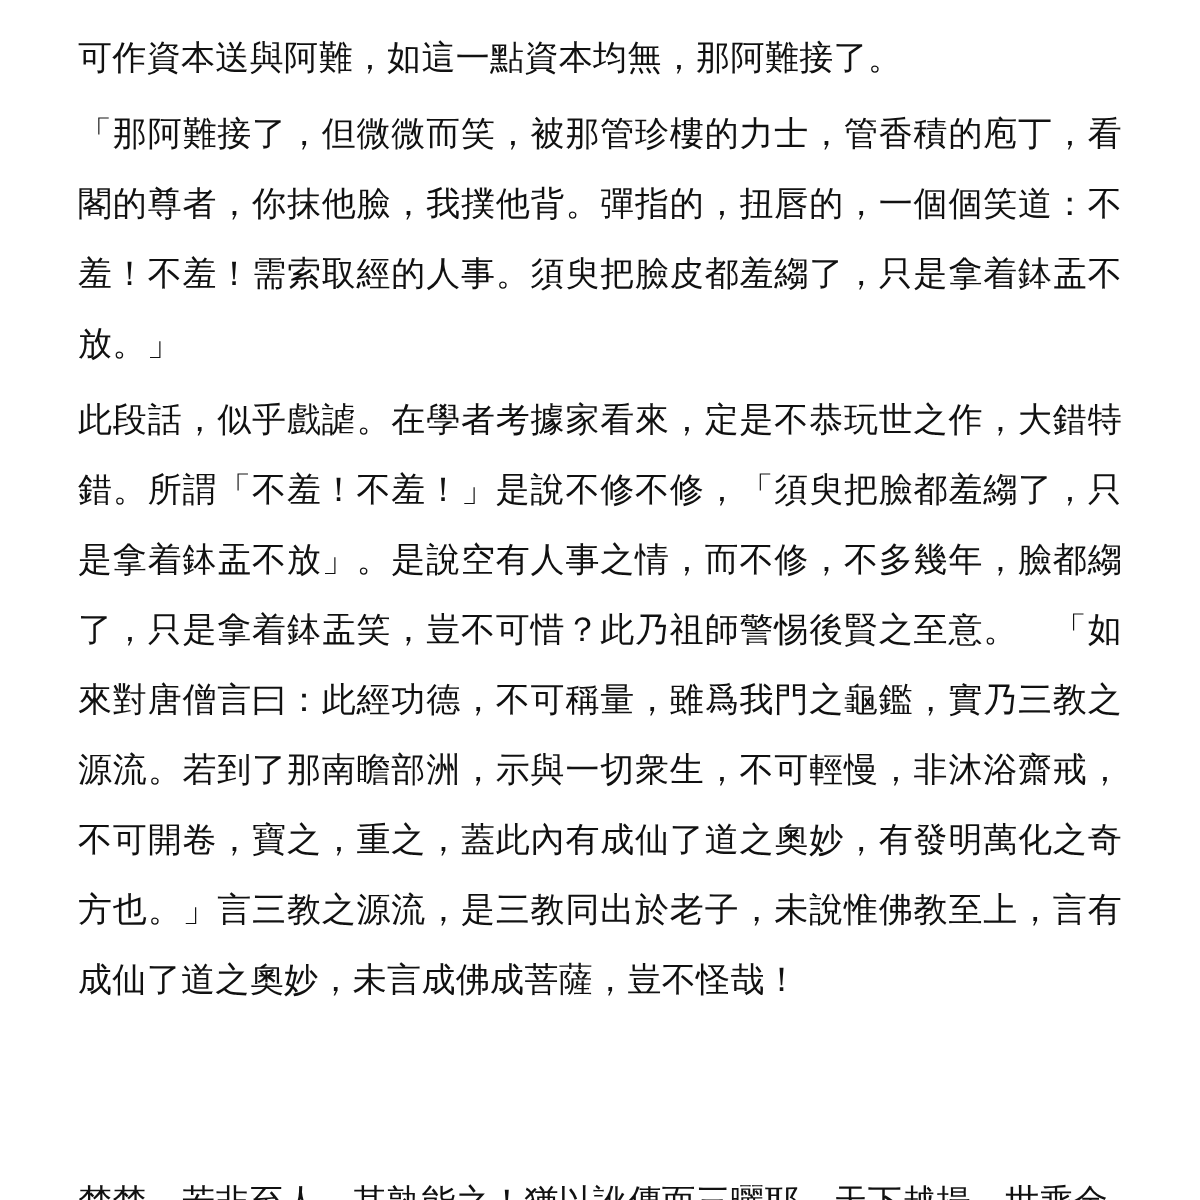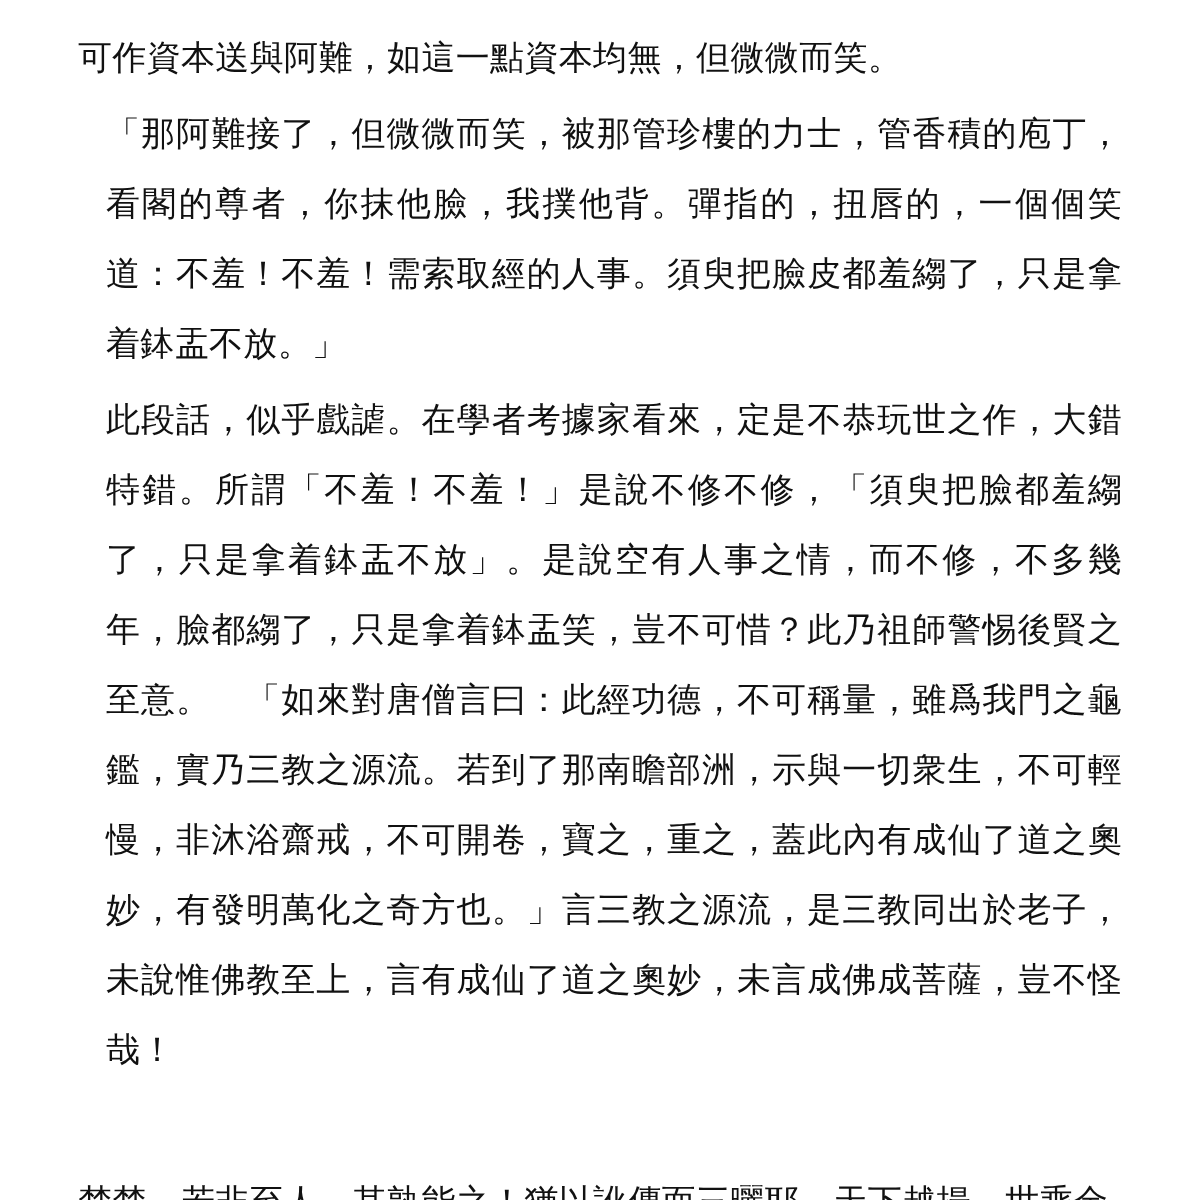--- a/index.html
+++ b/index.html
@@ -28,21 +28,20 @@
     font-size: 34px;
     line-height: 70px;
     letter-spacing: 0.01em;
     text-align: justify;
     text-justify: inter-character;
     word-break: break-all;
     color: #111111;
   }
   .para + .para {
     margin-top: 6px;
-    margin-left: 28px;
   }
   
   .clipline {
     position: absolute;
     left: 78px;
     right: 78px;
     bottom: -18px;
     font-size: 34px;
     line-height: 70px;
     letter-spacing: 0.01em;
@@ -52,19 +51,19 @@
     color: #111111;
     overflow: hidden;
     height: 52px;
   }
 </style>
 </head>
 <body>
 
 <div id="page">
 
-  <p class="para">可作資本送與阿難，如這一點資本均無，但微微而笑。</p>
+  <p class="para">可作資本送與阿難，如這一點資本均無，那阿難接了。</p>
   <p class="para">「那阿難接了，但微微而笑，被那管珍樓的力士，管香積的庖丁，看閣的尊者，你抹他臉，我撲他背。彈指的，扭唇的，一個個笑道：不羞！不羞！需索取經的人事。須臾把臉皮都羞縐了，只是拿着鉢盂不放。」</p>
   <p class="para">此段話，似乎戲謔。在學者考據家看來，定是不恭玩世之作，大錯特錯。所謂「不羞！不羞！」是說不修不修，「須臾把臉都羞縐了，只是拿着鉢盂不放」。是說空有人事之情，而不修，不多幾年，臉都縐了，只是拿着鉢盂笑，豈不可惜？此乃祖師警惕後賢之至意。　「如來對唐僧言曰：此經功德，不可稱量，雖爲我門之龜鑑，實乃三教之源流。若到了那南瞻部洲，示與一切衆生，不可輕慢，非沐浴齋戒，不可開卷，寶之，重之，蓋此內有成仙了道之奧妙，有發明萬化之奇方也。」言三教之源流，是三教同出於老子，未說惟佛教至上，言有成仙了道之奧妙，未言成佛成菩薩，豈不怪哉！</p>
 
   <div class="clipline">楚楚，若非至人，其孰能之！猶以訛傳而三曬耶，天下越揚，世乘金</div>
 
 </div>
 
 </body></html>

